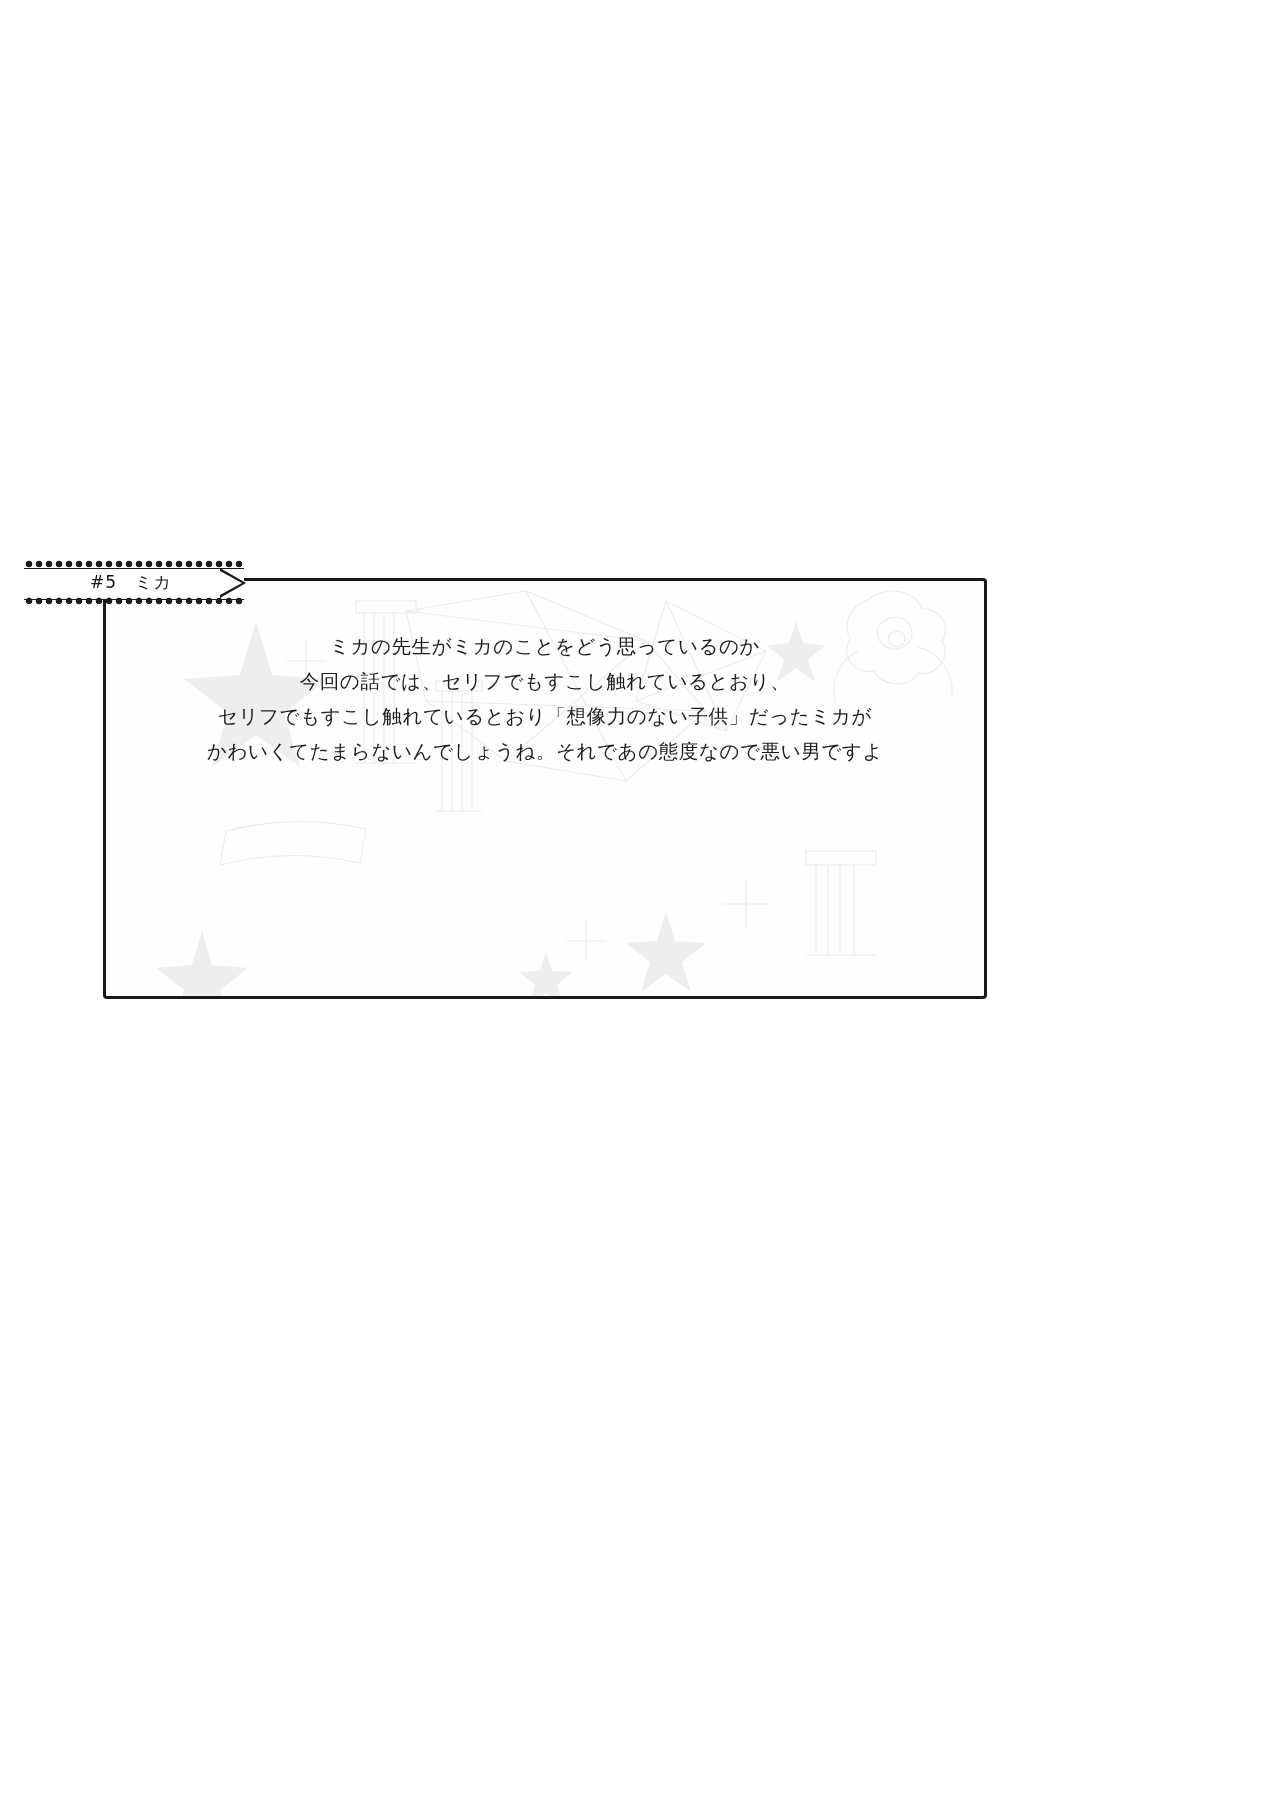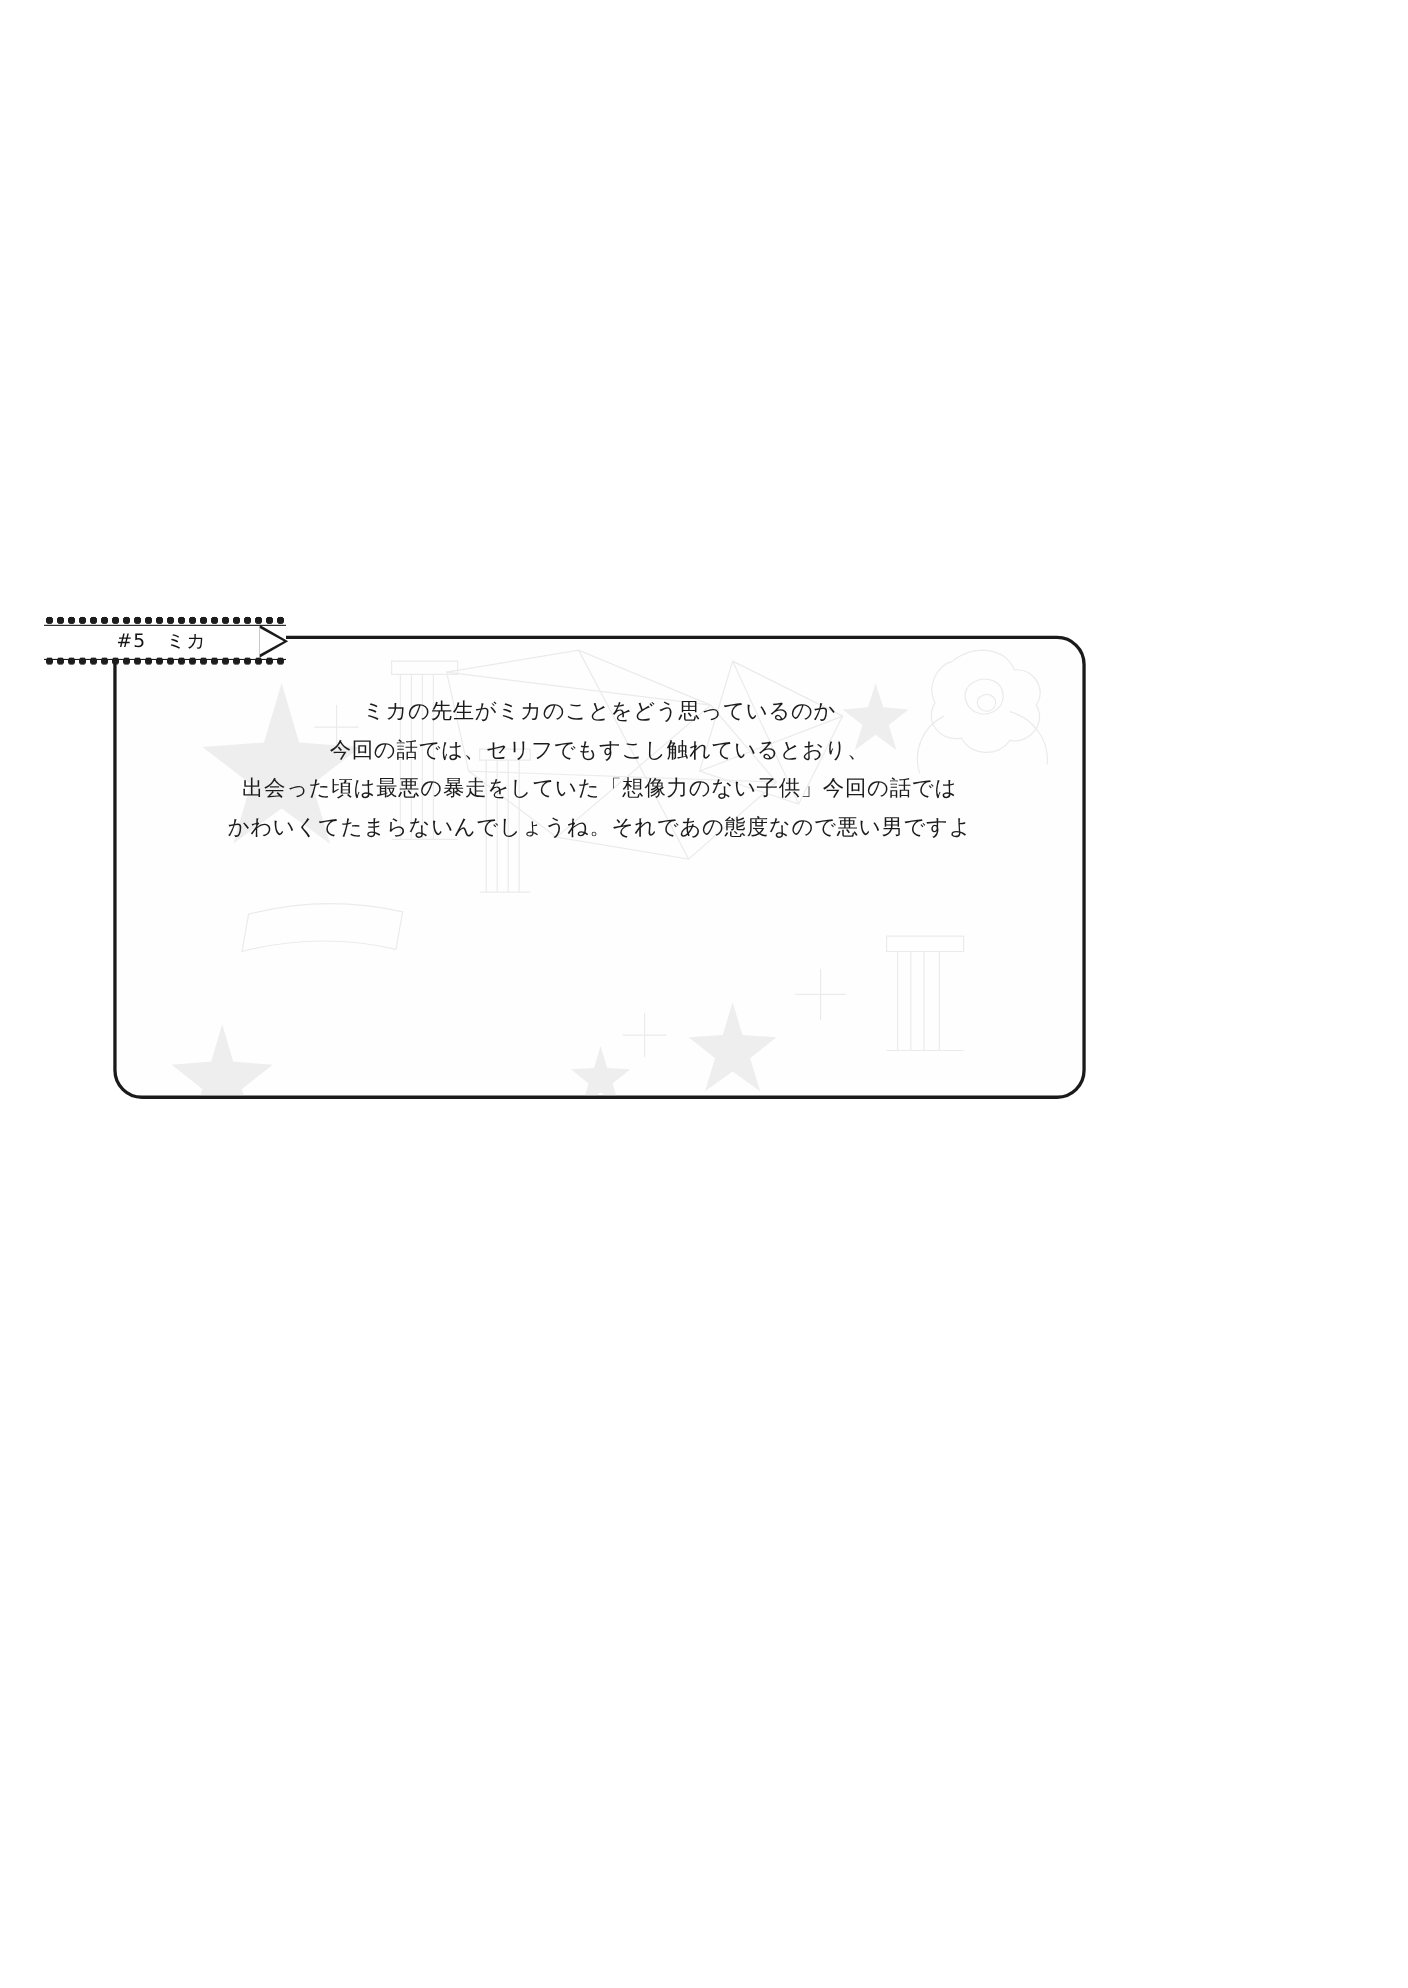--- a/index.html
+++ b/index.html
@@ -23,38 +23,38 @@
   }
 
   
   .afterword-panel {
     position: absolute;
     left: 103px;
     top: 578px;
     width: 878px;
     height: 415px;
     border: 3px solid #1a1a1a;
-    border-radius: 26px;
+    border-radius: 4px;
     background: #fefefe;
     overflow: hidden;
   }
 
   
   .panel-art {
     position: absolute;
     inset: 0;
     opacity: 0.40;
     pointer-events: none;
   }
   .panel-art svg { display: block; width: 100%; height: 100%; }
 
   
   .chapter-tab {
     position: absolute;
-    left: 40px;
+    left: 24px;
     top: 560px;
     width: 220px;
     height: 46px;
   }
   .tab-lace-top, .tab-lace-bottom {
     position: absolute;
     left: 0;
     width: 220px;
     height: 9px;
     background:
@@ -154,21 +154,21 @@
           <path d="M560 330 l9 30 l31 2 l-24 19 l9 30 l-25 -18 l-25 18 l9 -30 l-24 -19 l31 -2 z"></path>
           <path d="M690 40 l7 22 l23 2 l-18 14 l7 23 l-19 -14 l-19 14 l7 -23 l-18 -14 l23 -2 z"></path>
           <path d="M440 370 l6 20 l21 1 l-16 13 l6 21 l-17 -13 l-17 13 l6 -21 l-16 -13 l21 -1 z"></path>
         </g>
       </svg>
     </div>
 
     <div class="afterword-text">
       <span class="ln">ミカの先生がミカのことをどう思っているのか</span>
       <span class="ln">今回の話では、セリフでもすこし触れているとおり、</span>
-      <span class="ln">出会った頃は最悪の暴走をしていた「想像力のない子供」今回の話では</span>
+      <span class="ln">セリフでもすこし触れているとおり「想像力のない子供」だったミカが</span>
       <span class="ln">かわいくてたまらないんでしょうね。それであの態度なので悪い男ですよ</span>
     </div>
   </div>
 
   <div class="chapter-tab">
     <div class="tab-body"></div>
     <div class="tab-lace-top"></div>
     <div class="tab-lace-bottom"></div>
     <div class="tab-arrow"></div>
     <div class="tab-arrow-inner"></div>

